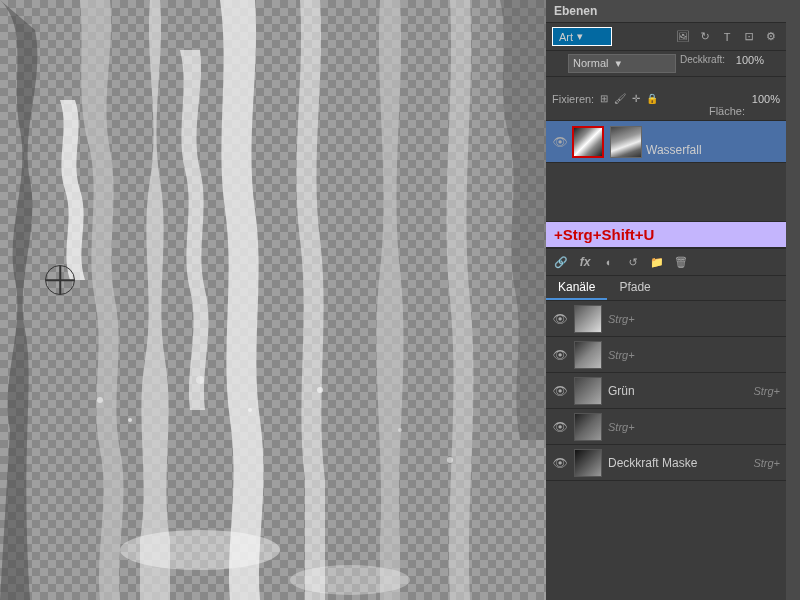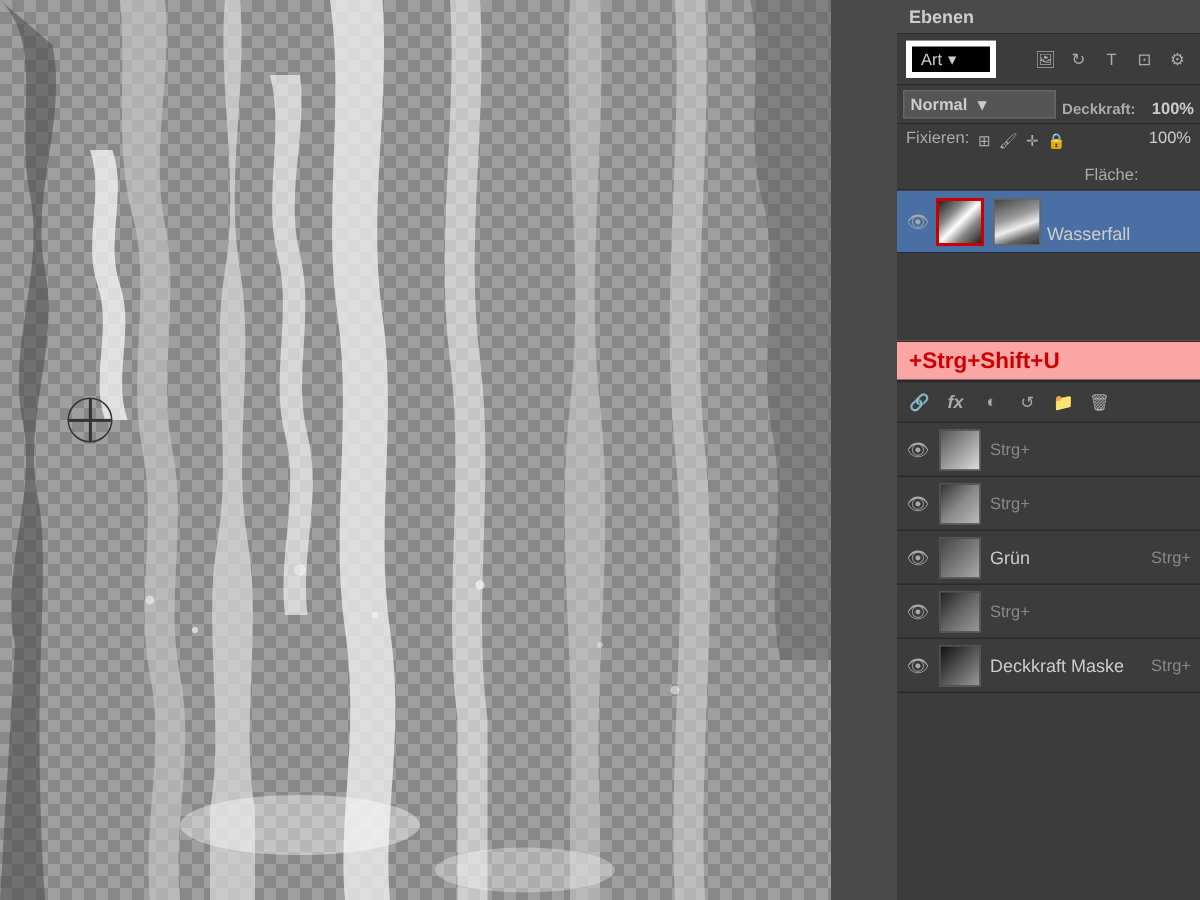--- a/index.html
+++ b/index.html
@@ -53,22 +53,22 @@
       position: absolute;
       left: 0; top: 50%;
       width: 100%; height: 1.5px;
       background: #333;
       transform: translateY(-50%);
     }
 
     
     .right-panel {
       position: absolute;
-      right: 0; top: 0;
-      width: 202px; height: 600px;
+      right: 14px; top: 0;
+      width: 240px; height: 600px;
       background: #3c3c3c;
       display: flex;
       flex-direction: column;
     }
 
     
     .panel-header {
       background: #4a4a4a;
       padding: 4px 8px;
       font-size: 12px;
@@ -92,38 +92,37 @@
       display: flex; align-items: center; justify-content: center;
       color: #aaa;
       font-size: 11px;
       cursor: pointer;
     }
 
     
     .art-select {
       display: flex;
       align-items: center;
-      background: #000000;
-      border: 4px solid #ffffff;
+      background: #0369a1;
+      border: 1px solid #ffffff;
       padding: 2px 6px;
       cursor: pointer;
       color: #ccc;
       font-size: 11px;
       min-width: 60px;
     }
 
     
     .blend-row {
       display: flex;
-      align-items: flex-end;
-      padding: 3px 4px;
+      align-items: flex-start;
+      padding: 3px 22px;
       background: #3c3c3c;
       border-bottom: 1px solid #2a2a2a;
       gap: 4px;
-      font-weight: bold;
     }
 
     .blend-select {
       flex: 1;
       background: #555;
       border: 1px solid #666;
       padding: 2px 4px;
       color: #ccc;
       font-size: 11px;
       cursor: pointer;
@@ -137,20 +136,21 @@
     .opacity-value {
       font-size: 11px;
       color: #ccc;
       min-width: 35px;
       text-align: right;
     }
 
     
     .fixieren-row {
       display: flex;
+      align-items: center;
       padding: 3px 6px;
       background: #3c3c3c;
       border-bottom: 1px solid #2a2a2a;
       gap: 0;
     }
 
     .fixieren-label {
       font-size: 11px;
       color: #aaa;
       margin-right: 2px;
@@ -310,20 +310,21 @@
     .ch-mask { background: linear-gradient(135deg, #111 0%, #555 50%, #999 100%); }
 
     .channel-name {
       font-size: 12px;
       color: #ccc;
       flex: 1;
     }
     .channel-shortcut {
       font-size: 11px;
       color: #888;
+      font-style: italic;
     }
   </style>
 </head>
 <body>
 
 <div class="main-area">
   <div class="checker-bg"></div>
 
   <svg class="waterfall-image" xmlns="http://www.w3.org/2000/svg" viewBox="0 0 554 600">
     <defs>
@@ -412,33 +413,41 @@
       <div class="layer-thumb with-border">
         <div class="thumb-waterfall"></div>
       </div>
       <div class="layer-thumb" style="margin-left:2px;">
         <div class="thumb-waterfall2"></div>
       </div>
       <span class="layer-name">Wasserfall</span>
     </div>
   </div>
 
-  <div style="padding: 4px 8px; background:#fca5a5; border-top:1px solid #2a2a2a; border-bottom:1px solid #2a2a2a;">
+  <div style="padding: 4px 8px; background:#c4b5fd; border-top:1px solid #2a2a2a; border-bottom:1px solid #2a2a2a;">
     <span style="color:#cc0000; font-size:15px; font-weight:bold;">+Strg+Shift+U</span>
   </div>
 
   <div class="bottom-toolbar">
     <div class="bottom-icon">🔗</div>
     <div class="bottom-icon" style="font-style:italic; font-weight:bold; font-size:12px;">fx</div>
     <div class="bottom-icon">◐</div>
     <div class="bottom-icon">↺</div>
     <div class="bottom-icon">📁</div>
     <div class="bottom-icon">🗑</div>
   </div>
 
+  <div class="tabs-row">
+    <div class="tab-item active">
+      <span>Kanäle</span>
+    </div>
+    <div class="tab-item">
+      <span>Pfade</span>
+    </div>
+  </div>
 
   <div class="channel-list">
 
     <div class="channel-item">
       <div class="eye-icon">👁</div>
       <div class="channel-thumb ch-rgb"></div>
       <span class="channel-shortcut">Strg+</span>
     </div>
 
     <div class="channel-item">

